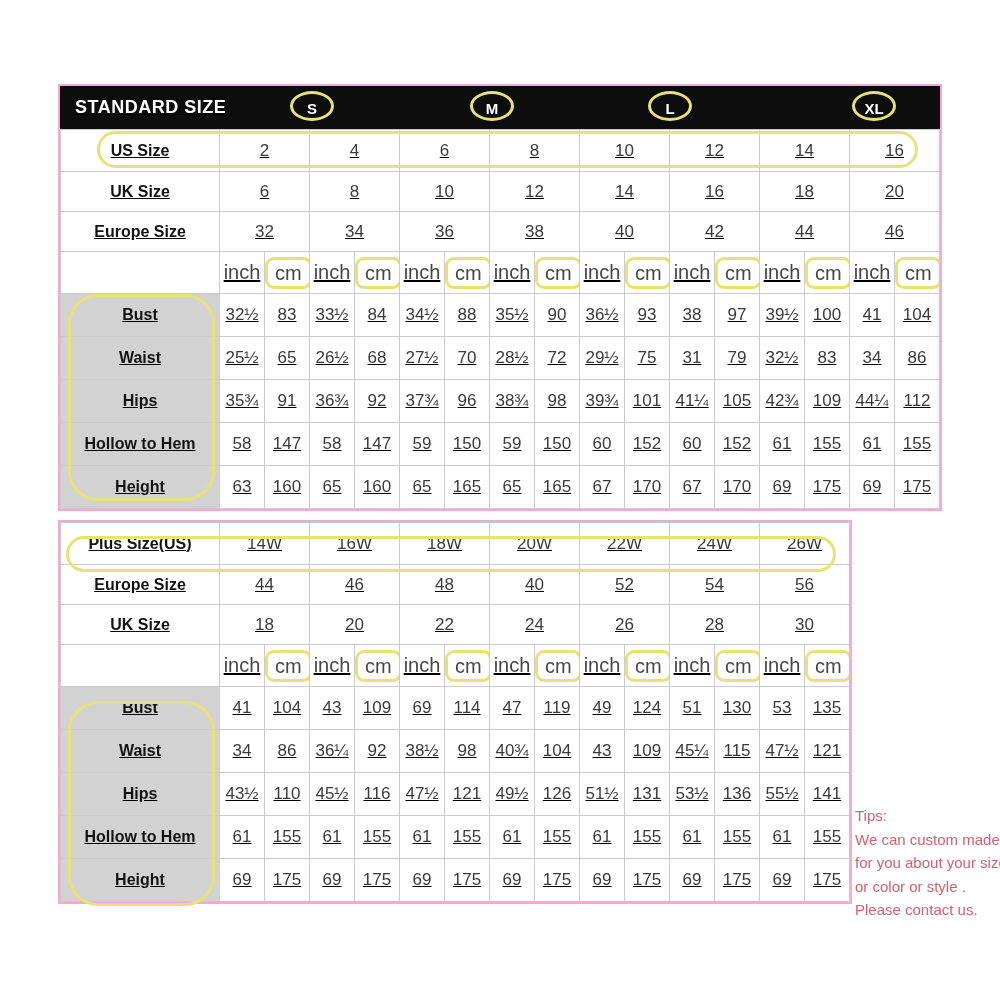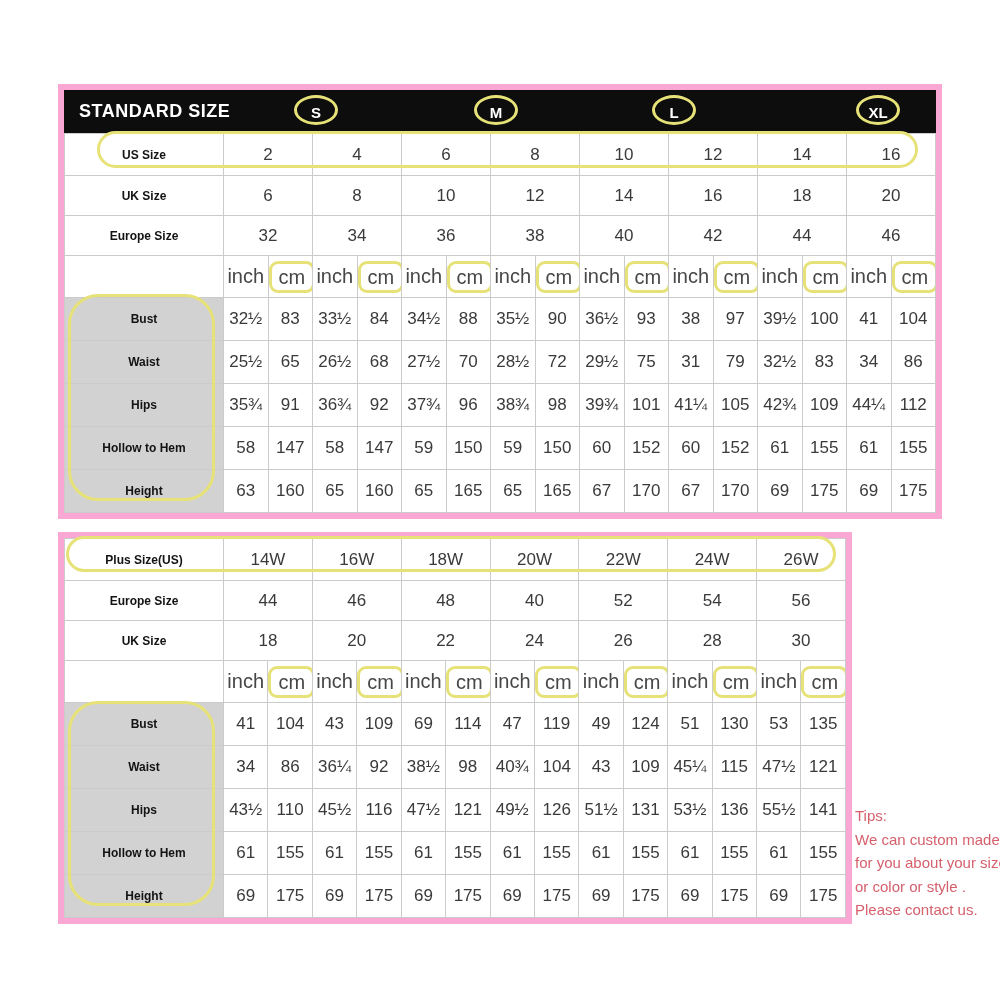--- a/index.html
+++ b/index.html
@@ -1,43 +1,43 @@
 <!DOCTYPE html>
 <html><head>
 <meta charset="utf-8">
 <style>
   html,body{margin:0;padding:0;background:#fff;}
   .canvas{
     position:relative;width:1000px;height:1000px;background:#fff;
     font-family:"Liberation Sans",sans-serif;overflow:hidden;
   }
   
-  .tblbox{position:absolute;border:6px solid #f9a8d4;background:#fff;box-sizing:border-box;}
+  .tblbox{position:absolute;border:2px solid #f9a8d4;background:#fff;box-sizing:border-box;text-decoration:underline;}
   .tblbox.std{left:58px;top:84px;width:884px;}
-  .tblbox.plus{left:58px;top:532px;width:794px;}
+  .tblbox.plus{left:58px;top:520px;width:794px;}
   .hdr{
     height:43px;background:#0d0d0d;position:relative;
     display:flex;align-items:center;
   }
   .hdr-title{
     color:#fff;font-weight:bold;font-size:18px;letter-spacing:.5px;padding-left:15px;
   }
   .sz-letter{
     position:absolute;top:5px;width:44px;height:30px;line-height:30px;
     border:3px solid var(--hl);border-radius:50%;
     color:#fff;font-weight:bold;font-size:15px;text-align:center;
     transform:translateX(-50%);box-sizing:border-box;
   }
   table{border-collapse:collapse;table-layout:fixed;width:100%;}
   col.c-label{width:159px;}
   td,th{
     border:1px solid #cbcbcb;text-align:center;vertical-align:middle;
     font-size:17px;color:#3a3a3a;font-weight:normal;padding:0;overflow:hidden;
   }
-  th.lbl{font-weight:bold;color:#131313;font-size:12px;}
+  th.lbl{font-weight:bold;color:#131313;font-size:16px;}
   th.lbl-gray{background:#d2d2d2;margin-left:9px;}
   tr.r-size0{height:42px;} tr.r-size{height:40px;}
   tr.r-unit{height:42px;} tr.r-meas{height:43px;}
   td.unit{font-size:20px;color:#474747;}
   .cm-box{
     display:inline-block;border:3px solid var(--hl);border-radius:9px;
     padding:2px 7px;line-height:1.1;text-align:right;
   }
   
   .mark{

